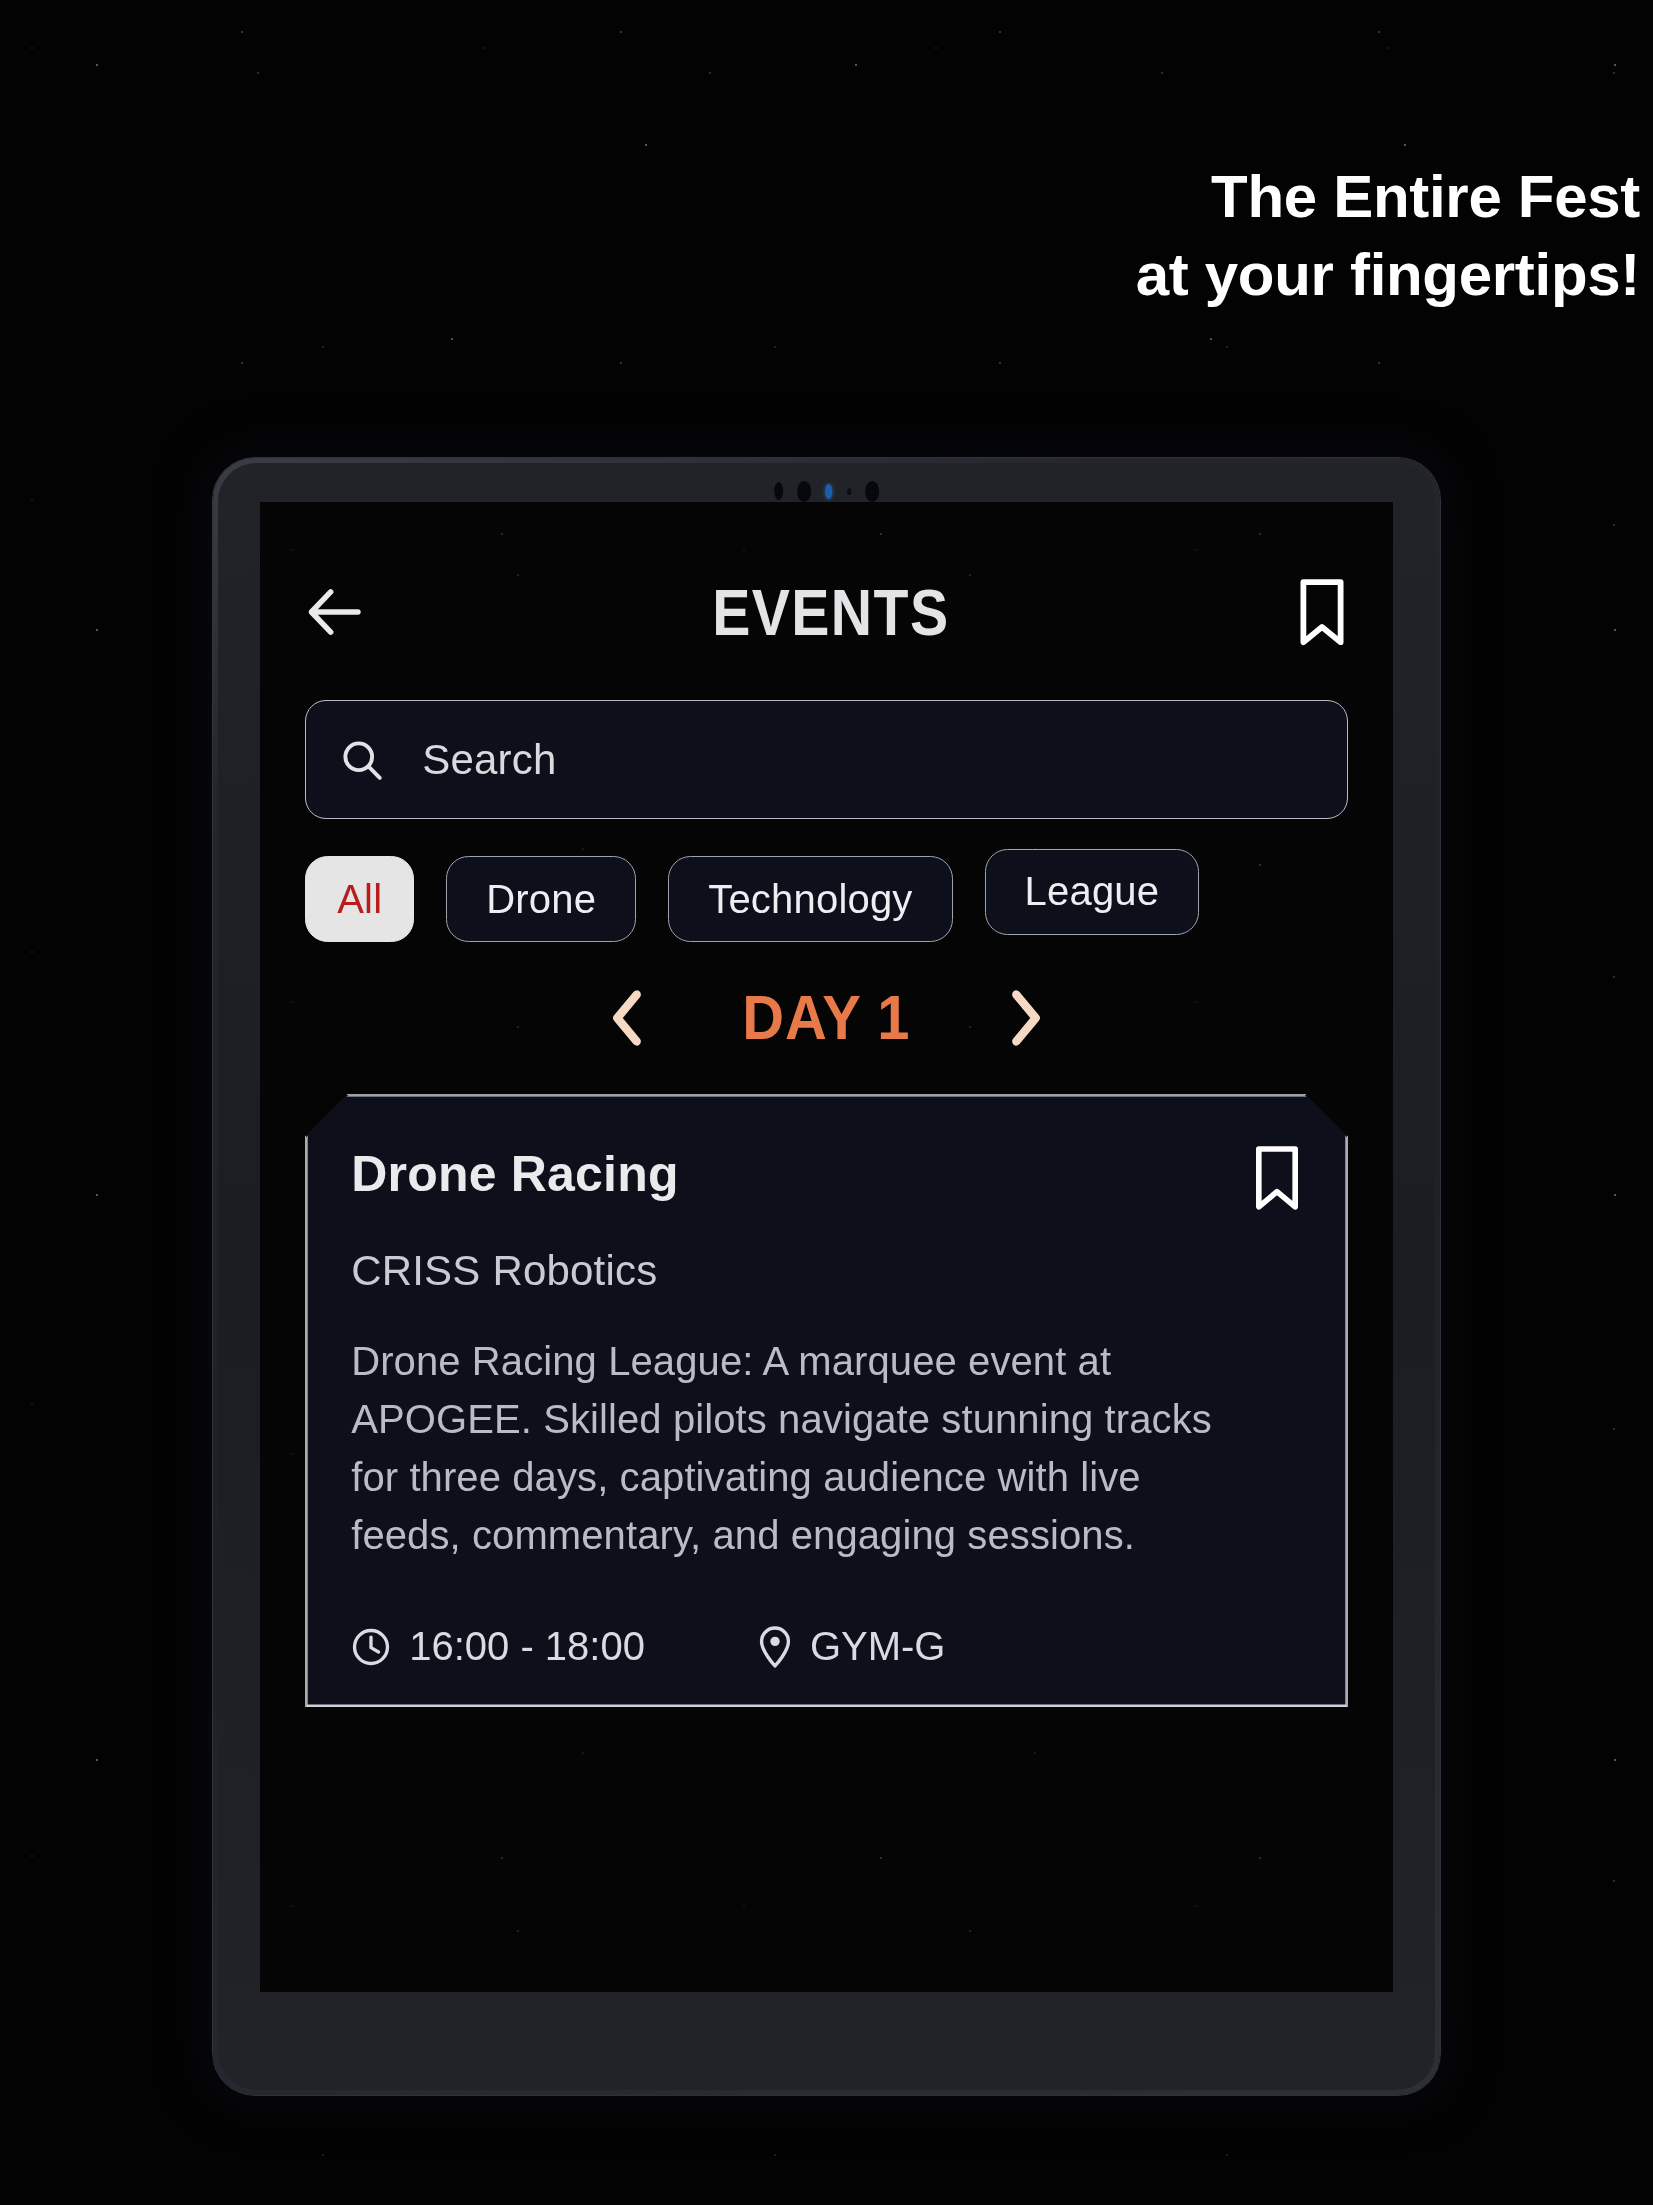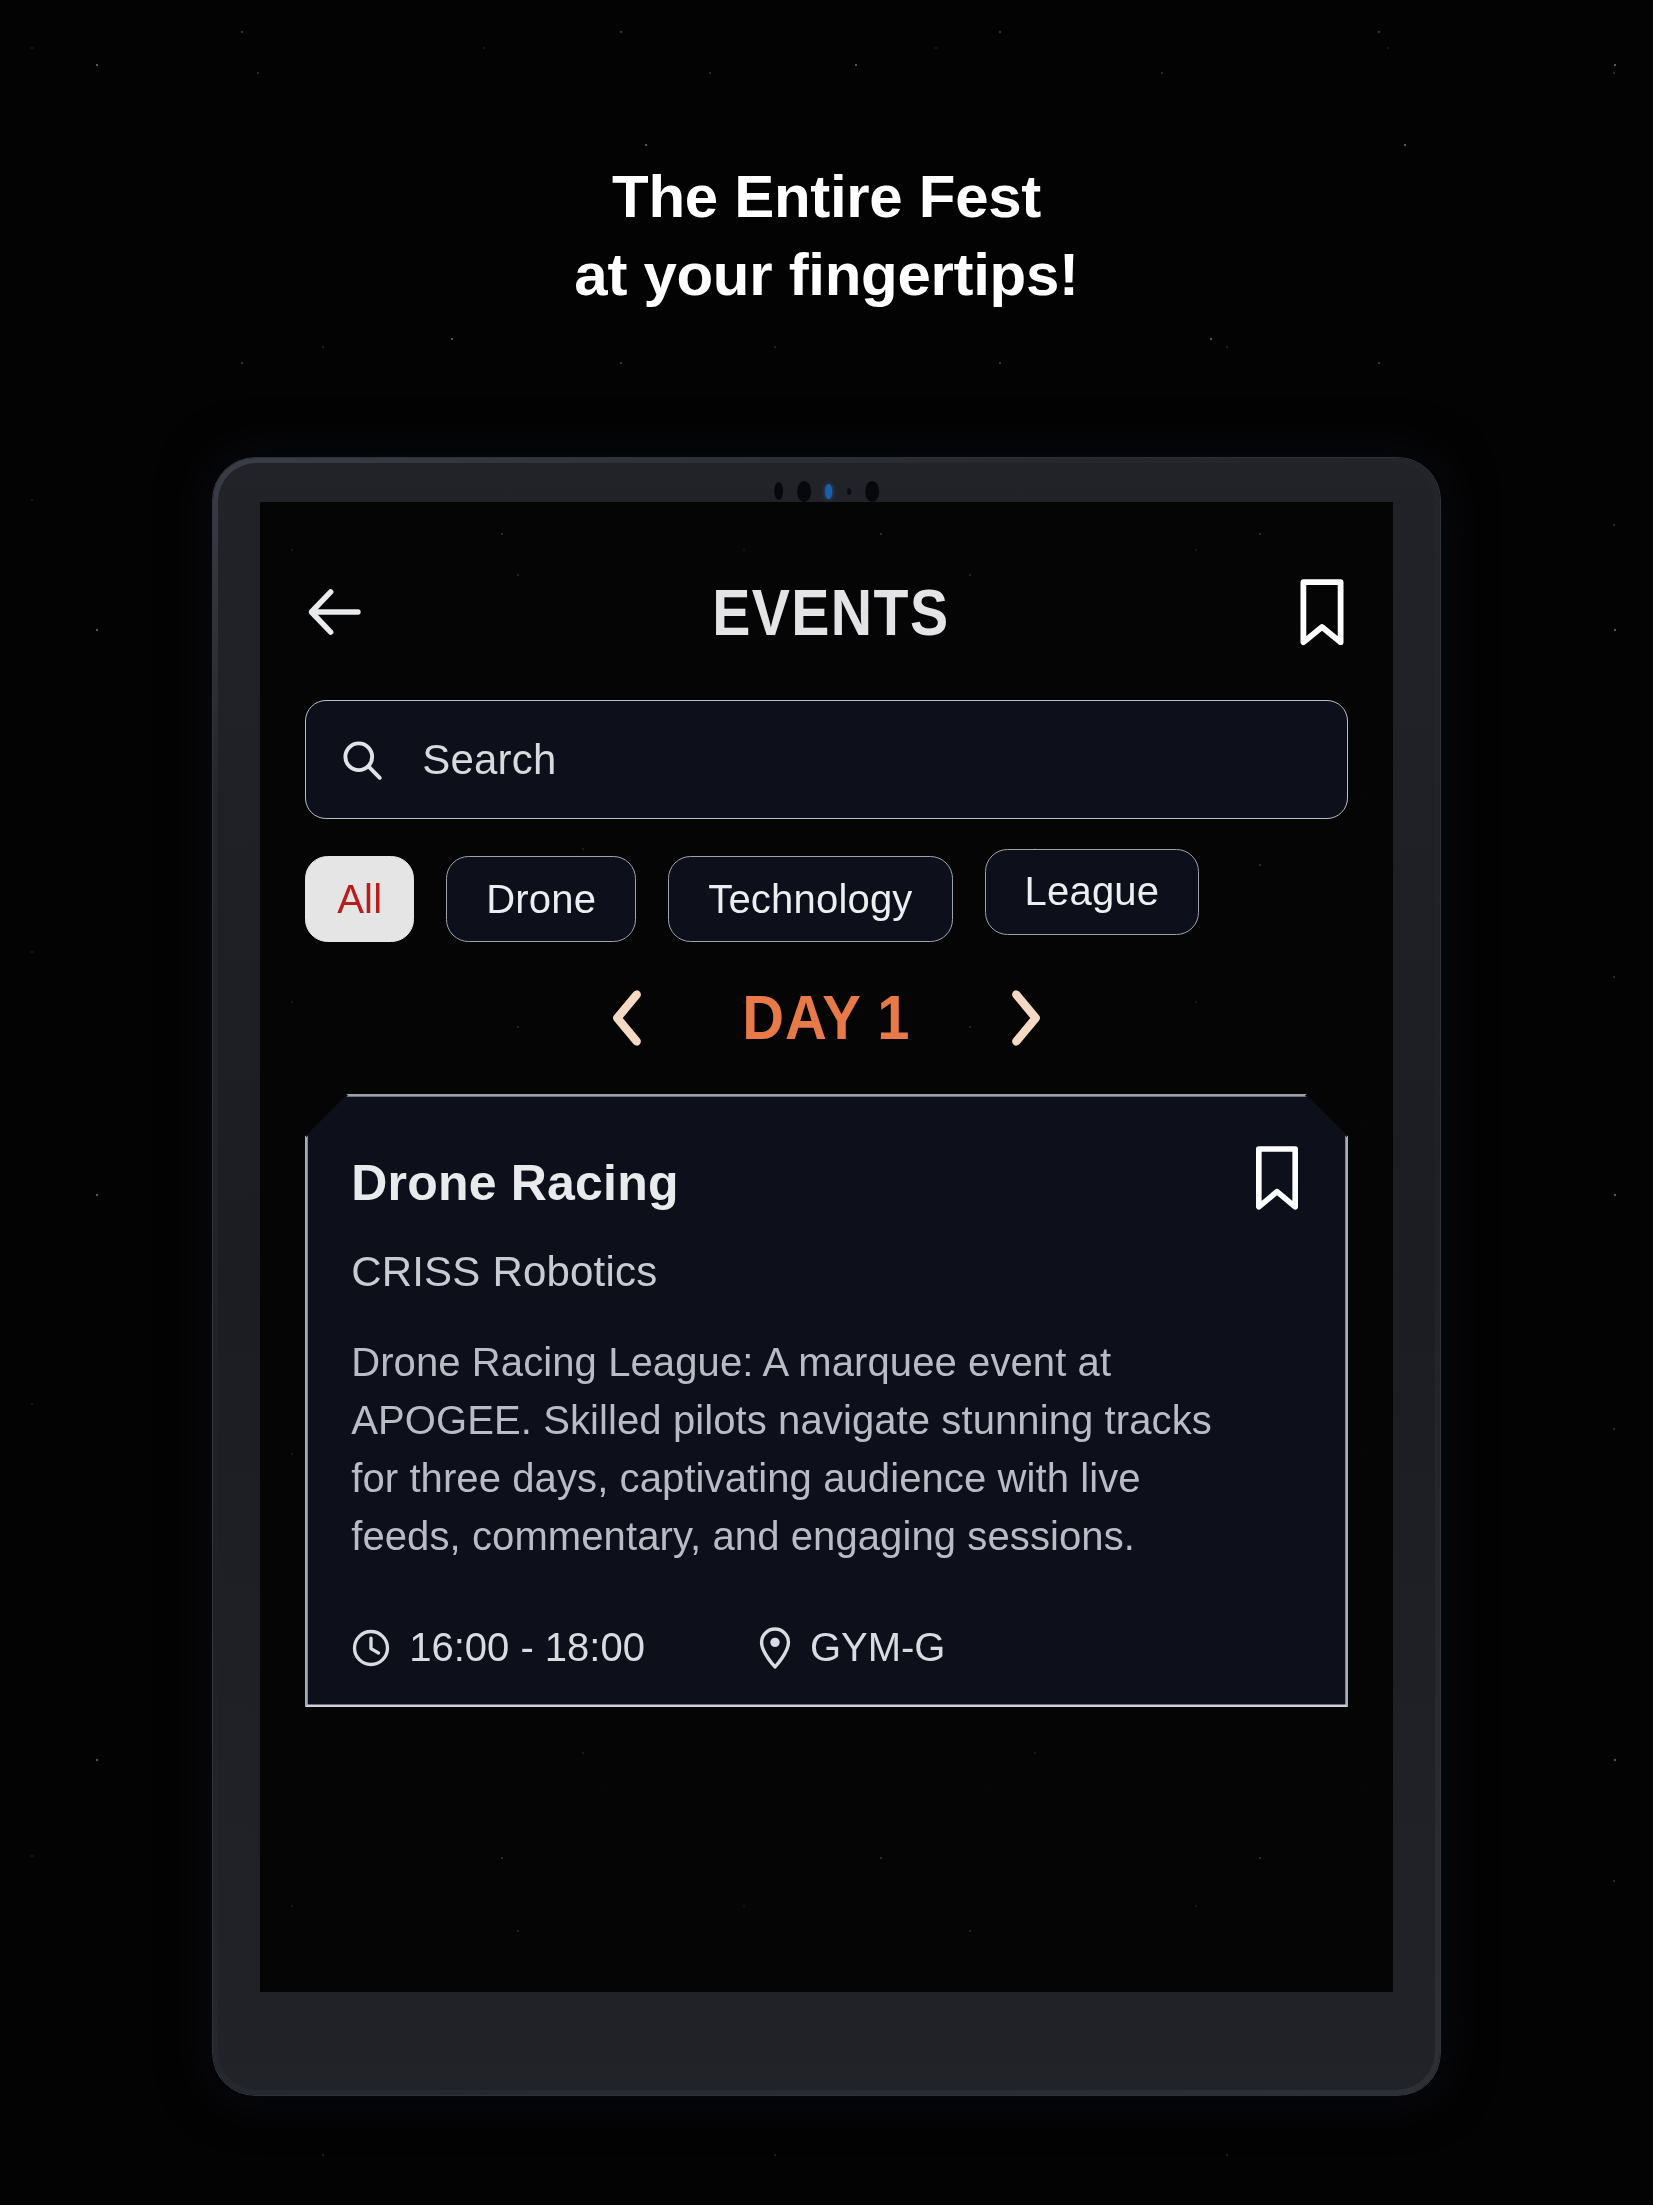--- a/index.html
+++ b/index.html
@@ -42,22 +42,22 @@
   .stars-c {
     background-image:
       radial-gradient(2.1px 2.1px at 97px 65px, rgba(255,255,255,.95), rgba(255,255,255,.12) 45%, transparent 70%),
       radial-gradient(1.8px 1.8px at 452px 339px, rgba(235,240,255,.85), transparent 65%),
       radial-gradient(1.9px 1.9px at 646px 145px, rgba(255,250,240,.80), transparent 65%);
     background-size:759px 565px;
   }
 
   
   .headline {
-    position:absolute; left:0; right:0; top:158px;
-    text-align:center; color:#fff;
+    position:absolute; left:0; right:13px; top:158px;
+    text-align:right; color:#fff;
     font-size:60px; font-weight:700; line-height:1.30;
     letter-spacing:-0.3px;
   }
   .headline .l2 { display:block; }
 
   
   .tablet {
     position:absolute; left:213px; top:458px;
     width:1227px; height:1637px;
     border-radius:42px;
@@ -147,21 +147,21 @@
     border:1.6px solid #cfd2da;
     clip-path:polygon(42px 0, calc(100% - 42px) 0, 100% 42px, 100% 100%, 0 100%, 0 42px);
     position:relative;
   }
   .card-bevel {
     position:absolute; inset:0; pointer-events:none;
     clip-path:polygon(42px 0, calc(100% - 42px) 0, 100% 42px, 100% 100%, 0 100%, 0 42px);
     box-shadow:inset 0 0 0 1.6px #cfd2da;
   }
   .card-head { display:flex; align-items:flex-start; justify-content:space-between; }
-  .card-title { font-size:50px; font-weight:700; letter-spacing:0.2px; color:#e9eaec;margin-top:9px; }
+  .card-title { font-size:50px; font-weight:700; letter-spacing:0.2px; color:#e9eaec; }
   .card-sub { margin-top:36px; font-size:42px; color:#c9cbd2; letter-spacing:0.2px; }
   .card-desc {
     margin-top:37px; font-size:40px; line-height:1.45;
     color:#b9bcc5; letter-spacing:0.1px; max-width:904px;
   }
   .card-meta { display:flex; align-items:center; gap:113px; margin-top:60px; padding-bottom:8px; }
   .meta { display:flex; align-items:center; gap:18px; color:#d9dbe1; font-size:40px; }
 
   svg { display:block; }
 </style>

